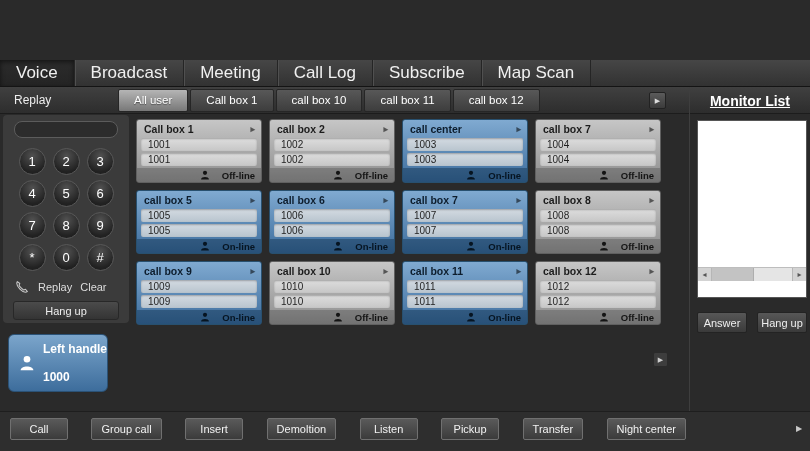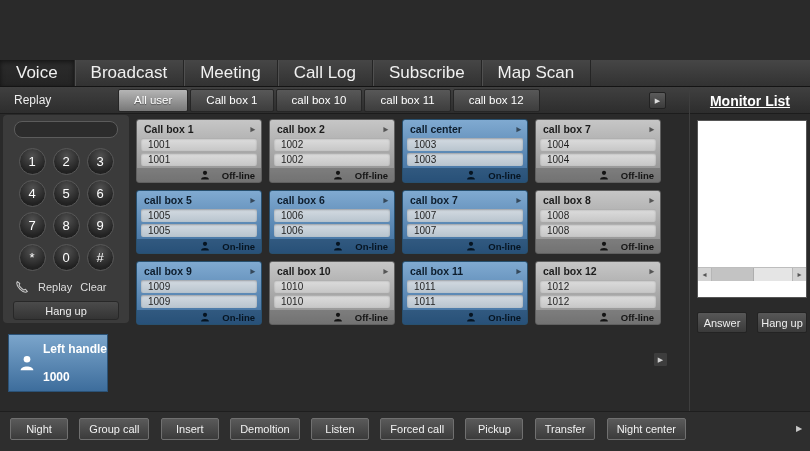--- a/index.html
+++ b/index.html
@@ -51,21 +51,21 @@
   .key { width:27px; height:27px; border-radius:50%; cursor:default;
          background:radial-gradient(circle at 50% 28%, #515151, #212121 72%);
          border:1px solid #585858; color:#fff; font-size:13px; line-height:24px; text-align:center; }
   .rc-row { display:flex; align-items:center; gap:8px; margin:8px 0 0 12px; color:#ddd; font-size:11px; }
   .rc-label { cursor:default; }
   .hangup { display:block; width:106px; height:19px; margin:7px auto 0;
             background:linear-gradient(#4b4b4b,#343434); border:1px solid #282828; border-radius:3px;
             color:#eee; font-size:11px; }
 
   
-  .handle-card { position:absolute; left:8px; top:334px; width:100px; height:58px; border-radius:0;
+  .handle-card { position:absolute; left:8px; top:334px; width:100px; height:58px; border-radius:6px;
                  background:linear-gradient(#7ba5cb,#3d6d9c); border:1px solid #2b5276;
                  display:flex; align-items:center; gap:8px; padding:0 0 0 10px; }
   .handle-title { font-size:12px; font-weight:bold; color:#fff; white-space:nowrap; }
   .handle-ext { font-size:12px; font-weight:bold; color:#fff; margin-top:14px; }
 
   
   .grid { position:absolute; left:136px; top:119px; width:526px;
           display:grid; grid-template-columns:repeat(4,126px); grid-auto-rows:64px; gap:7px 7px; }
   .cb { position:relative; border-radius:3px; border:1px solid #606060; overflow:hidden;
         background:linear-gradient(#c6c6c6,#8c8c8c); }
@@ -385,25 +385,24 @@
       </div>
     </div>
     <div class="mbtns">
       <button>Answer</button>
       <button>Hang up</button>
     </div>
   </section>
 
   <div class="footer-strip"></div>
   <footer class="bottombar">
-    <button class="bbtn">Night</button>
+    <button class="bbtn">Call</button>
     <button class="bbtn">Group call</button>
     <button class="bbtn">Insert</button>
     <button class="bbtn">Demoltion</button>
     <button class="bbtn">Listen</button>
-    <button class="bbtn">Forced call</button>
     <button class="bbtn">Pickup</button>
     <button class="bbtn">Transfer</button>
     <button class="bbtn">Night center</button>
   </footer>
   <button class="bottom-more">▶</button>
 
 </div>
 
 </body></html>

